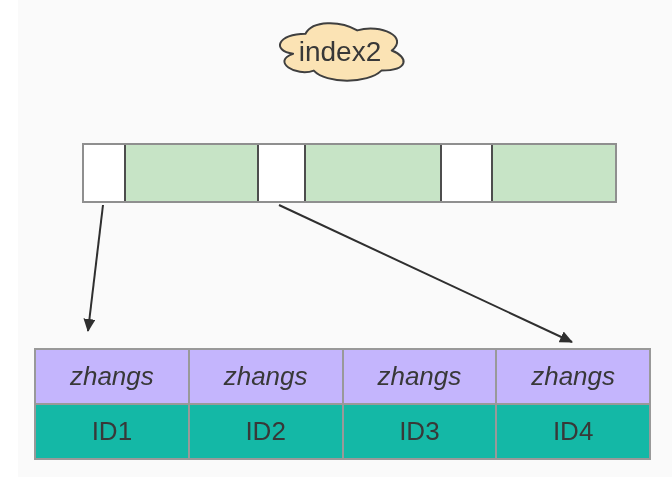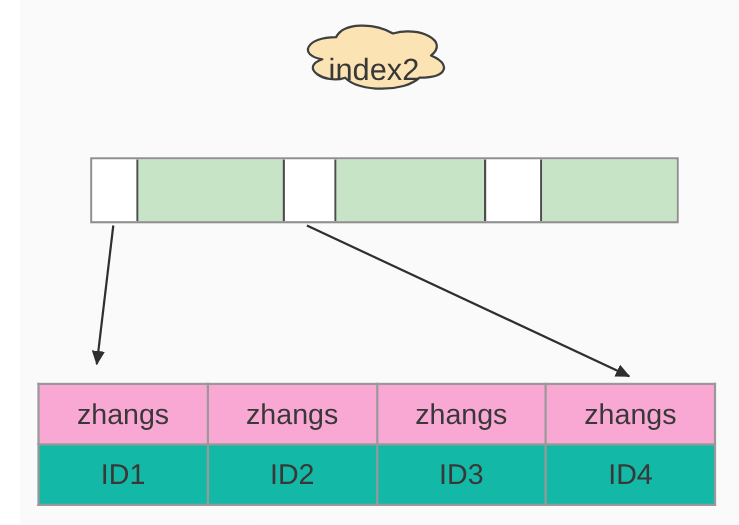--- a/index.html
+++ b/index.html
@@ -28,21 +28,21 @@
     width: 138px; height: 67px;
   }
   .cloud-wrap svg {
     position: absolute;
     left: 0; top: 0;
     width: 100%; height: 100%;
     overflow: visible;
   }
   .cloud-label {
     position: absolute;
-    left: 0; top: 12px;
+    left: 0; top: 0;
     width: 100%; height: 100%;
     display: flex;
     align-items: center;
     justify-content: center;
     font-size: 28px;
     padding-top: 2px;
     box-sizing: border-box;
   }
   
   .index-bar {
@@ -123,21 +123,21 @@
       <marker id="arrow-head" markerUnits="userSpaceOnUse" markerWidth="14" markerHeight="12" refX="12" refY="6" orient="auto">
         <path id="arrow-head-path" d="M 0 0 L 13 6 L 0 12 Z" fill="#2f2f2f"></path>
       </marker>
     </defs>
   <line x1="103" y1="205" x2="88" y2="331" stroke="#2f2f2f" stroke-width="2" marker-end="url(#arrow-head)"></line>
       <line x1="279" y1="205" x2="572" y2="342" stroke="#2f2f2f" stroke-width="2" marker-end="url(#arrow-head)"></line>
     </svg>
 
   <table class="records" style="--table-border: #999999;">
     <tbody>
-      <tr style="background: #f9a8d4;">
+      <tr style="background: #c4b5fd; font-style: italic;">
         <td>zhangs</td>
         <td>zhangs</td>
         <td>zhangs</td>
         <td>zhangs</td>
       </tr>
       <tr style="background: #14b8a6;">
         <td>ID1</td>
         <td>ID2</td>
         <td>ID3</td>
         <td>ID4</td>

